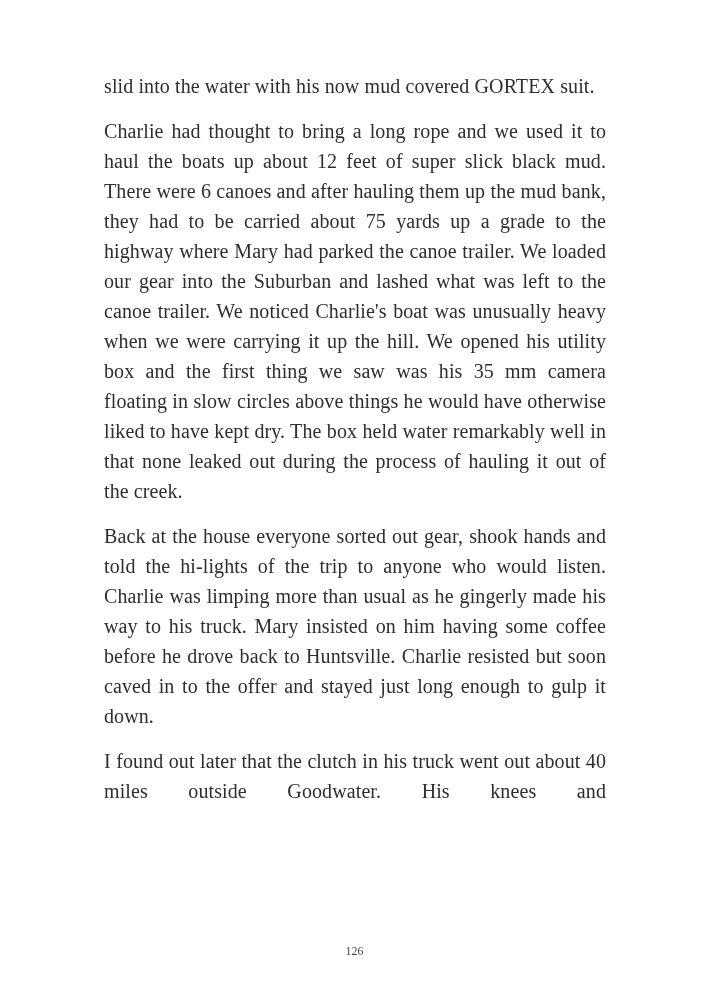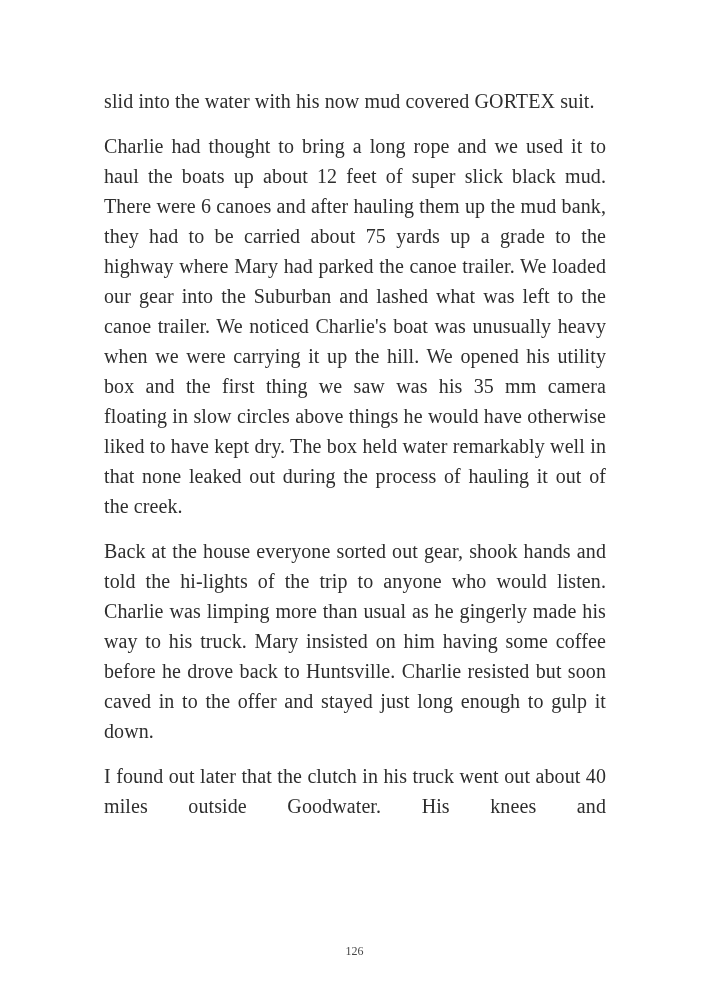--- a/index.html
+++ b/index.html
@@ -18,21 +18,20 @@
     .page {
       position: absolute;
       inset: 0;
       background: #ffffff;
     }
     .text-block {
       position: absolute;
       left: 104px;
       right: 103px;
       top: 71px;
-      margin-top: 15px;
     }
     .text-block p {
       margin: 0 0 15px 0;
       font-size: 20px;
       line-height: 30px;
       text-align: justify;
       letter-spacing: 0.1px;
     }
     .text-block p.continues {
       

